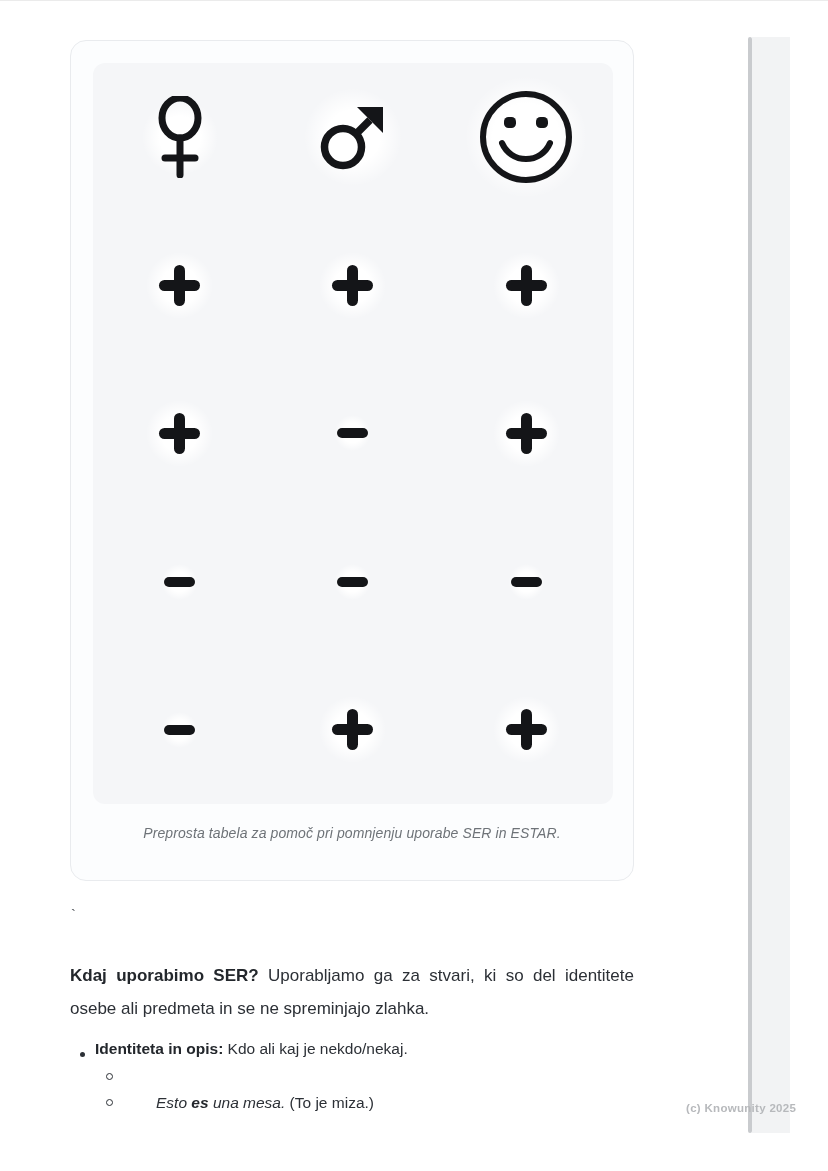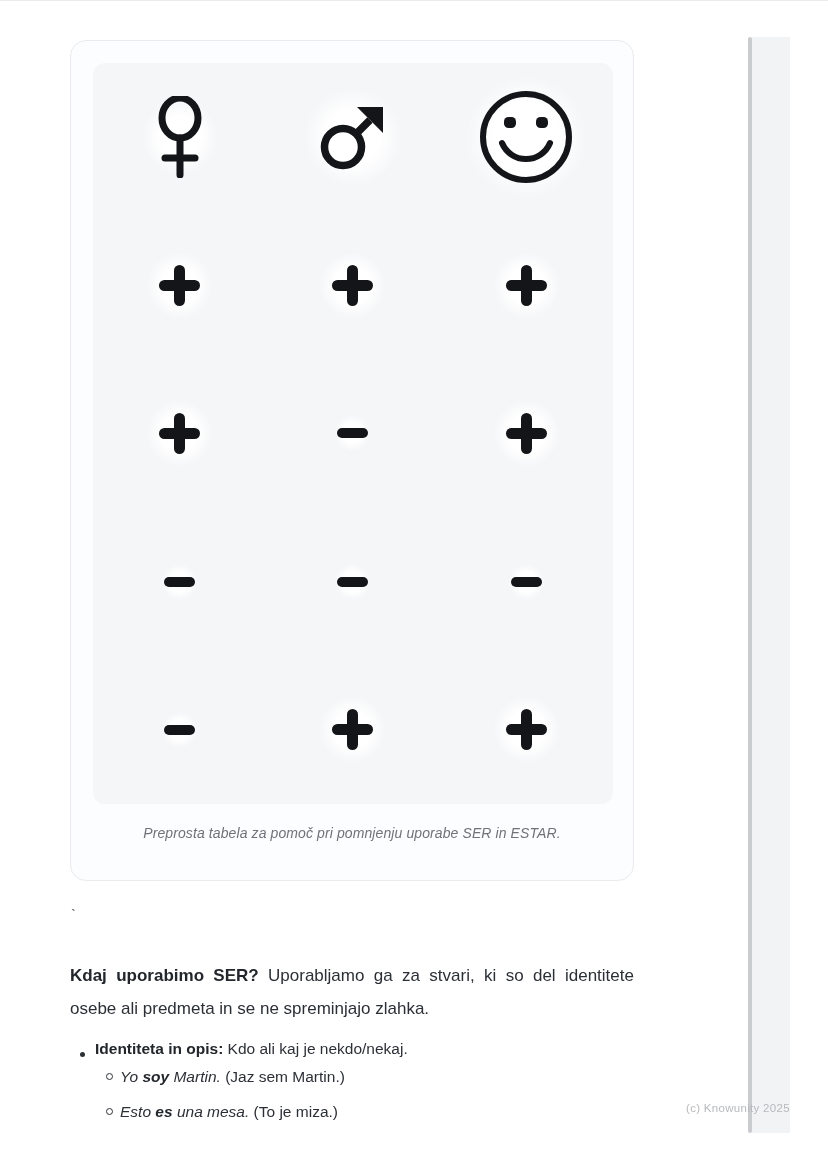--- a/index.html
+++ b/index.html
@@ -30,34 +30,34 @@
   .para { position:absolute; left:70px; top:959px; width:564px;
           font-size:17px; line-height:33px; text-align:justify; color:#2c3036; }
   .para b, .li-bold { font-weight:bold; color:#23272c; }
 
   .list-block { position:absolute; left:70px; top:1037px; width:564px; font-size:15.5px; }
   .main-li { display:flex; align-items:center; line-height:24px; padding-left:10px; }
   .dot { flex:0 0 5px; width:5px; height:5px; border-radius:50%; background:#2c3036; margin-top:10px; }
   .main-li .li-text { margin-left:10px; }
   .sub-list { margin-top:4px; }
   .sub-li { display:flex; align-items:flex-start; line-height:24px; padding-left:36px; }
-  .sub-li + .sub-li { margin-top:11px; }
+  .sub-li + .sub-li { margin-top:11px;gap:36px; }
   .ring { flex:0 0 7px; width:7px; height:7px; border-radius:50%; border:1.5px solid #2c3036;
           background:transparent; margin-top:8px; }
   .sub-li .li-text { margin-left:7px; }
   .it { font-style:italic; }
   .bi { font-style:italic; font-weight:bold; color:#23272c; }
 
   
   .scrollbar-thumb { position:absolute; left:748px; top:37px; width:4px; height:1096px;
                      background:#c9cbce; border-radius:2px; }
   .scrollbar-track { position:absolute; left:752px; top:37px; width:38px; height:1096px;
                      background:#f2f3f4; }
   .watermark { position:absolute; left:686px; top:1102px; font-size:11.5px; color:#b7b9bc;
-               letter-spacing:.3px; z-index:3; white-space:nowrap; }
+               letter-spacing:.3px; z-index:3; white-space:nowrap;font-weight:bold; }
 </style>
 </head>
 <body>
 
 <div class="top-hairline"></div>
 
 <div class="figure-card">
   <div class="figure-panel">
       <div class="cell">
         <span class="halo">
@@ -156,21 +156,20 @@
 <p class="para"><b>Kdaj uporabimo SER?</b><span> Uporabljamo ga za stvari, ki so del identitete osebe ali predmeta in se ne spreminjajo zlahka.</span></p>
 
 <div class="list-block">
   <div class="main-li">
     <span class="dot"></span>
     <span class="li-text"><span class="li-bold">Identiteta in opis:</span><span> Kdo ali kaj je nekdo/nekaj.</span></span>
   </div>
   <div class="sub-list">
     <div class="sub-li">
       <span class="ring"></span>
-      <span class="li-text"><span class="it">Yo </span><span class="bi">soy</span><span class="it"> Martin.</span><span> (Jaz sem Martin.)</span></span>
     </div>
     <div class="sub-li">
       <span class="ring"></span>
       <span class="li-text"><span class="it">Esto </span><span class="bi">es</span><span class="it"> una mesa.</span><span> (To je miza.)</span></span>
     </div>
   </div>
 </div>
 
 <div class="scrollbar-track"></div>
 <div class="scrollbar-thumb"></div>

